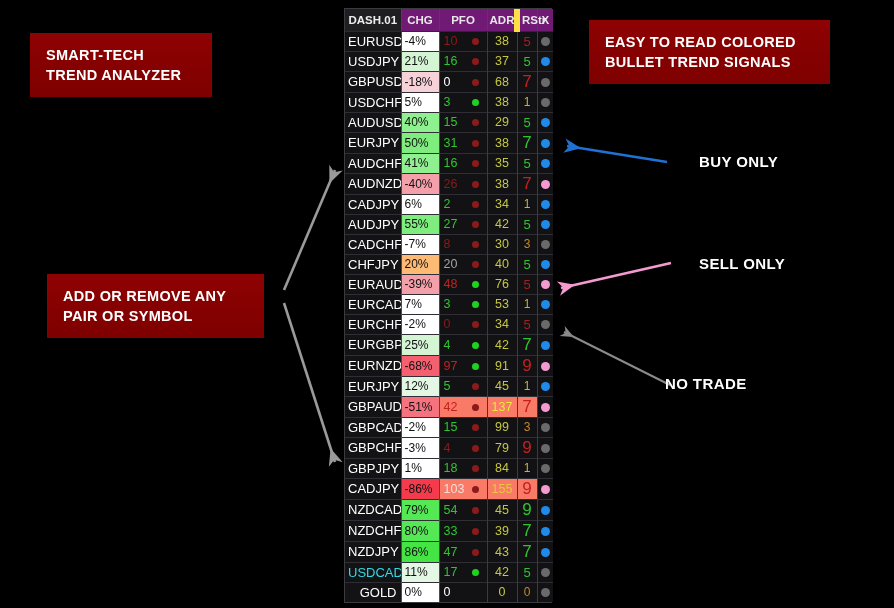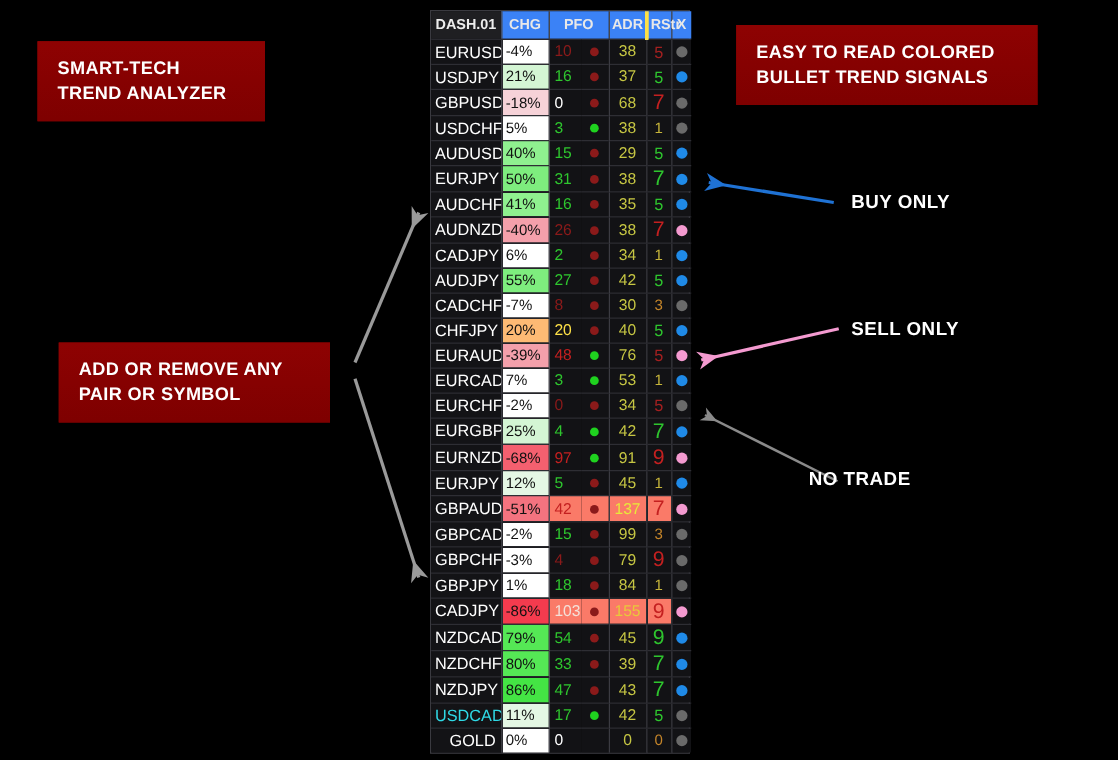--- a/index.html
+++ b/index.html
@@ -31,20 +31,21 @@
   #callout-pairs   { left:47px;  top:274px; width:217px; }
 
   
   .annot {
     position: absolute;
     color: #ffffff;
     font-size: 15px;
     font-weight: bold;
     letter-spacing: 0.4px;
     white-space: nowrap;
+    margin-left: 18px;
   }
   #annot-buy   { left:681px; top:153px; }
   #annot-sell  { left:681px; top:255px; }
   #annot-notrade { left:647px; top:375px;text-align:center; }
 
   svg.arrow { position:absolute; left:0; top:0; width:894px; height:608px; pointer-events:none; }
 
   
   #dashboard {
     position: absolute;
@@ -57,38 +58,38 @@
   table.dash { border-collapse: collapse; width:100%; table-layout: fixed; }
   table.dash col.c-sym  { width: 56px; }
   table.dash col.c-chg  { width: 38px; }
   table.dash col.c-pfo  { width: 26px; }
   table.dash col.c-dot  { width: 22px; }
   table.dash col.c-adr  { width: 30px; }
   table.dash col.c-rstr { width: 20px; }
   table.dash col.c-x    { width: 16px; }
 
   thead th {
-    background: #3b82f6;
+    background: #701a75;
     color: #e8e8e8;
     font-size: 11.5px;
     font-weight: bold;
     height: 22px;
     padding: 0 2px;
     text-align: center;
     border-bottom: 1px solid #2a2a30;
   }
   thead th.h-sym {
     background: #1f1f22;
     color: #ededed;
     font-size: 11.5px;
     border-right: 1px solid #46464c;
   }
   thead th.h-chg { border-left:1px solid #46464c; border-right:1px solid #46464c; }
   thead th.h-pfo { border-right:1px solid #46464c; }
-  thead th.h-adr { border-right:3px solid #fde047; }
+  thead th.h-adr { border-right:6px solid #fde047; }
   thead th.h-rstr{ border-right:1px solid #46464c; }
 
   tbody td {
     height: 20px;
     font-size: 12.5px;
     padding: 0 3px;
     border-top: 1px solid #2e2e34;
     border-right: 1px solid #3b3b42;
     vertical-align: middle;
     background: #121215;
@@ -298,21 +299,21 @@
             <td class="chg" style="background: rgb(255, 255, 255);">-7%</td>
             <td class="pfo" style="color: rgb(139, 26, 26);">8</td>
             <td class="dot"><span class="bullet sm" style="background: rgb(139, 26, 26);"></span></td>
             <td class="adr">30</td>
             <td class="rstr" style="color: rgb(198, 134, 42); font-size: 12px;">3</td>
             <td class="xcell"><span class="bullet" style="background: rgb(106, 106, 106);"></span></td>
           </tr>
           <tr>
             <td class="sym">CHFJPY</td>
             <td class="chg" style="background: #fdba74;">20%</td>
-            <td class="pfo" style="color: #fde047;">20</td>
+            <td class="pfo" style="color: #a3a3a3;">20</td>
             <td class="dot"><span class="bullet sm" style="background: rgb(139, 26, 26);"></span></td>
             <td class="adr">40</td>
             <td class="rstr" style="color: rgb(46, 197, 46); font-size: 13px;">5</td>
             <td class="xcell"><span class="bullet" style="background: rgb(31, 138, 232);"></span></td>
           </tr>
           <tr>
             <td class="sym">EURAUD</td>
             <td class="chg" style="background: rgb(244, 160, 171);">-39%</td>
             <td class="pfo" style="color: rgb(196, 32, 32);">48</td>
             <td class="dot"><span class="bullet sm" style="background: rgb(31, 210, 31);"></span></td>

